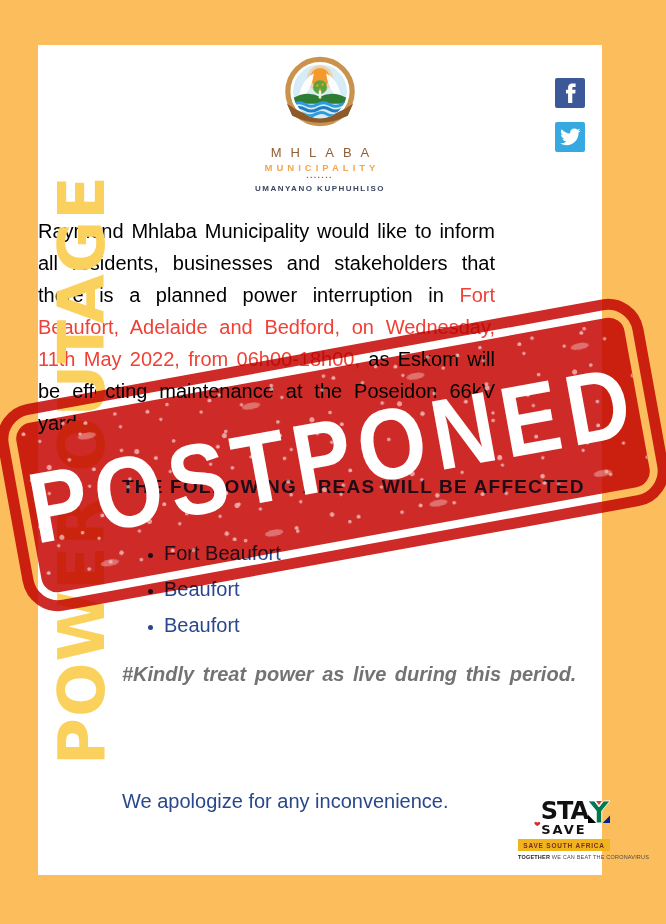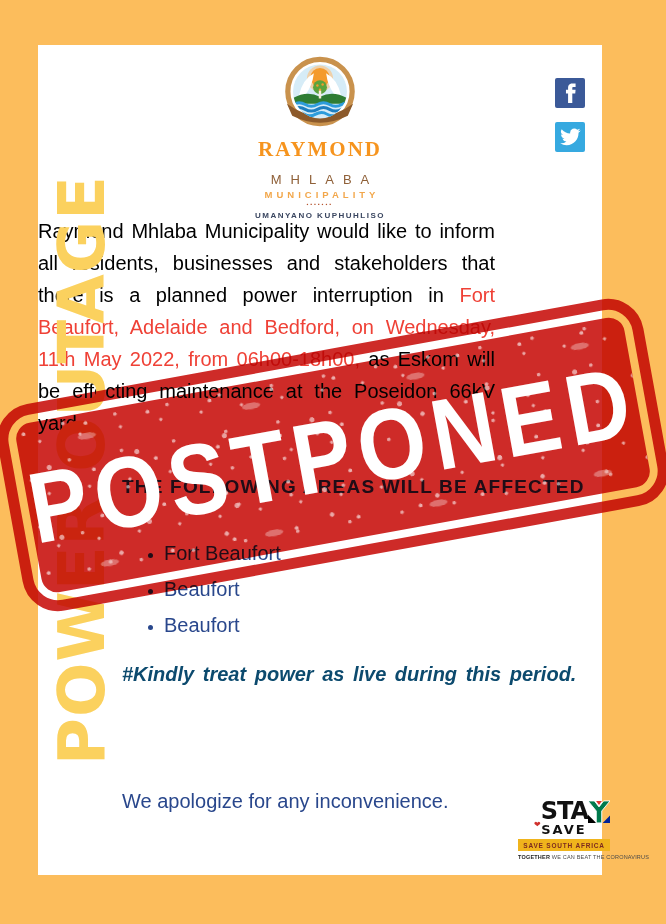--- a/index.html
+++ b/index.html
@@ -30,21 +30,21 @@
     transform:translate(-50%,-50%) rotate(-90deg);
     font-family:"DejaVu Sans",sans-serif;font-weight:bold;font-size:64px;
     letter-spacing:1px;color:#FBD15E;text-align:center;white-space:nowrap;
   }
   .p1{top:170px;text-align:justify;font-size:20px;line-height:32px;word-spacing:2px;position:absolute;width:457px;margin:0;}
   .hl{color:#EF4136;}
   .affected-heading{position:absolute;top:431px;left:84px;width:470px;font-size:19px;line-height:22px;font-weight:bold;letter-spacing:1.2px;color:#29478C;white-space:nowrap;}
   .affected-list{position:absolute;top:490px;left:84px;margin:0;padding-left:42px;color:#29478C;}
   .affected-list li{font-size:20px;line-height:36px;}
   .affected-list li::marker{font-size:15px;}
-  .note{position:absolute;top:612px;left:84px;width:457px;margin:0;font-size:20px;line-height:34px;font-weight:bold;font-style:italic;text-align:justify;word-spacing:3px;color:#0c4a6e;}
+  .note{position:absolute;top:612px;left:84px;width:457px;margin:0;font-size:20px;line-height:34px;font-weight:bold;font-style:italic;text-align:justify;word-spacing:3px;color:#737373;}
   .apology{position:absolute;top:744px;left:84px;width:457px;margin:0;font-size:20px;line-height:24px;color:#29478C;}
 
   
   .stamp-red,.stamp-white{
     position:absolute;left:333px;top:455px;width:656px;height:210px;
     transform:translate(-50%,-50%) rotate(-10.3deg);
   }
   .stamp-red{mix-blend-mode:multiply;}
   .stamp-ring{position:absolute;inset:0;border:11px solid #CE2B28;border-radius:36px;}
   .stamp-fill{position:absolute;inset:19px;background:#CE2B28;border-radius:16px;}
@@ -100,21 +100,20 @@
           <circle cx="60" cy="37" r="8" fill="#5BA33C"></circle>
           <circle cx="57" cy="35" r="1.4" fill="#F49A2C"></circle>
           <circle cx="63" cy="34" r="1.4" fill="#F49A2C"></circle>
           <circle cx="60" cy="40" r="1.4" fill="#F49A2C"></circle>
           <rect x="58.6" y="41" width="2.8" height="9" fill="#F6EFDC"></rect>
           <path d="M29 57 q7 -4 14 0 t14 0 t14 0 t14 0 t8 0" stroke="#2D9CDB" stroke-width="3.4" fill="none"></path>
           <path d="M29 62.5 q7 -4 14 0 t14 0 t14 0 t14 0 t8 0" stroke="#1F7FC0" stroke-width="3.4" fill="none"></path>
           <path d="M29 68 q7 -4 13 0 t13 0 t13 0 t13 0 t13 0" stroke="#2D9CDB" stroke-width="3.4" fill="none"></path>
         </g>
       </svg>
-      <div class="logo-line1">RAYMOND</div>
       <div class="logo-line2">MHLABA</div>
       <div class="logo-line3">MUNICIPALITY</div>
       <div class="logo-dots">▪▪▪▪▪▪▪</div>
       <div class="logo-tagline">UMANYANO KUPHUHLISO</div>
     </div>
 
     <div class="social">
       <div class="icon-box fb">
         <svg width="22" height="22" viewBox="0 0 24 24">
             <path fill="#FFFFFF" d="M14.5 8.5V6.6c0-.9.6-1.1 1-1.1h2.6V1.6L14.6 1.5c-4 0-4.7 3-4.7 4.9v2.1H7.6v4h2.3V23h4.6V12.5h3.2l.4-4h-3.6z"></path>

